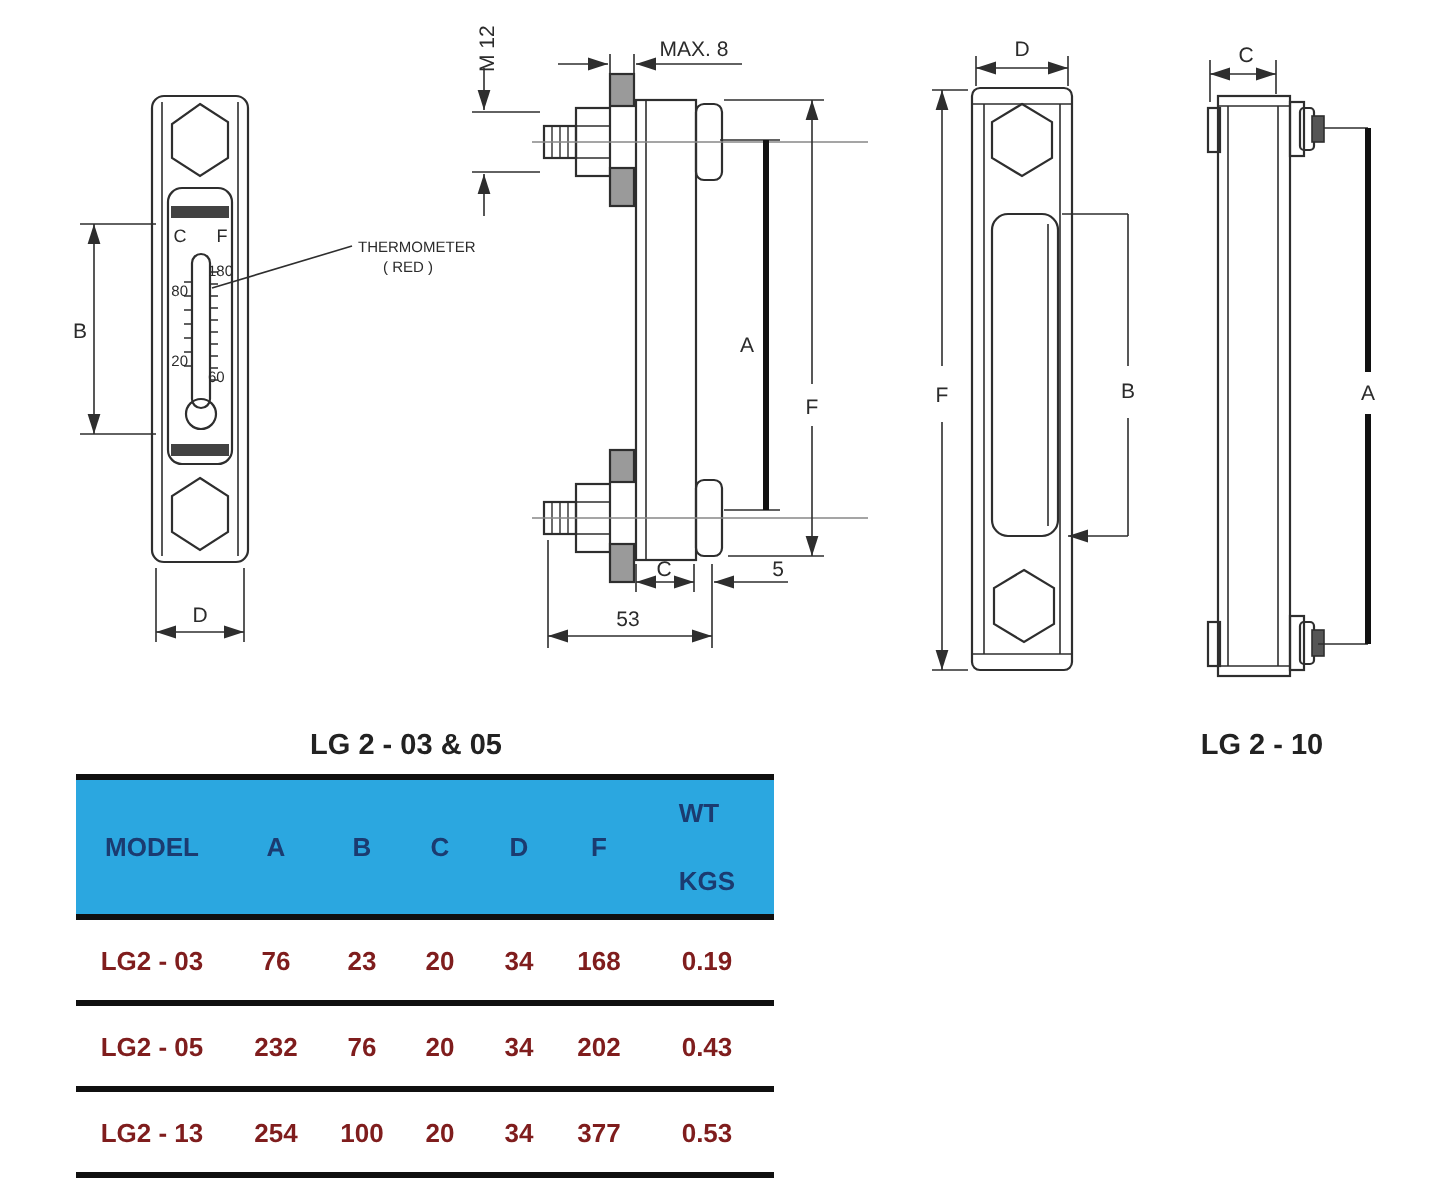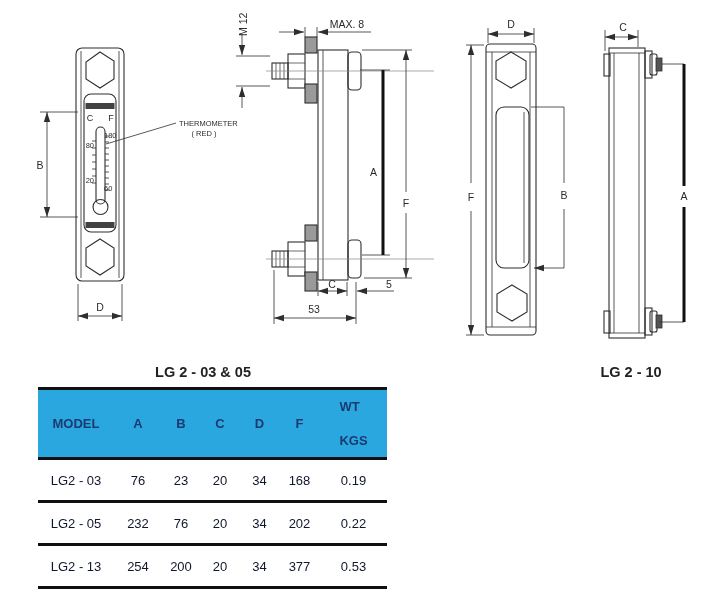--- a/index.html
+++ b/index.html
@@ -15,21 +15,21 @@
   .bar{height:3px;background:#101010;}
   .t-header{height:67px;background:#2ba7e0;display:grid;
             grid-template-columns:76px 48px 38px 40px 39px 41px 67px;
             align-items:center;justify-items:center;
             color:#1b3b70;font-weight:bold;font-size:13px;}
   .wt-cell{align-self:stretch;display:flex;flex-direction:column;justify-content:space-between;
            padding:9px 0;}
   .t-row{height:40px;display:grid;
          grid-template-columns:76px 48px 38px 40px 39px 41px 67px;
          align-items:center;justify-items:center;
-         color:#0f172a;font-weight:normal;font-size:13px;background:#fff;}
+         color:#7f1d1d;font-weight:bold;font-size:13px;background:#fff;}
 </style>
 </head>
 <body>
 
 <div id="stage">
 
 <svg width="723" height="601" viewBox="0 0 723 601">
   <defs>
     <marker id="arr" markerUnits="userSpaceOnUse" markerWidth="12" markerHeight="10" refX="10.5" refY="4" orient="auto-start-reverse">
       <path d="M0.5,0.8 L10.5,4 L0.5,7.2 z" fill="#2e2e2e"></path>
@@ -255,27 +255,27 @@
       <div>0.19</div>
     </div>
     <div class="bar"></div>
     <div class="t-row">
       <div>LG2  -  05</div>
       <div>232</div>
       <div>76</div>
       <div>20</div>
       <div>34</div>
       <div>202</div>
-      <div>0.22</div>
+      <div>0.43</div>
     </div>
     <div class="bar"></div>
     <div class="t-row">
       <div>LG2  -  13</div>
       <div>254</div>
-      <div>200</div>
+      <div>100</div>
       <div>20</div>
       <div>34</div>
       <div>377</div>
       <div>0.53</div>
     </div>
     <div class="bar"></div>
   </div>
 
 </div>
 

